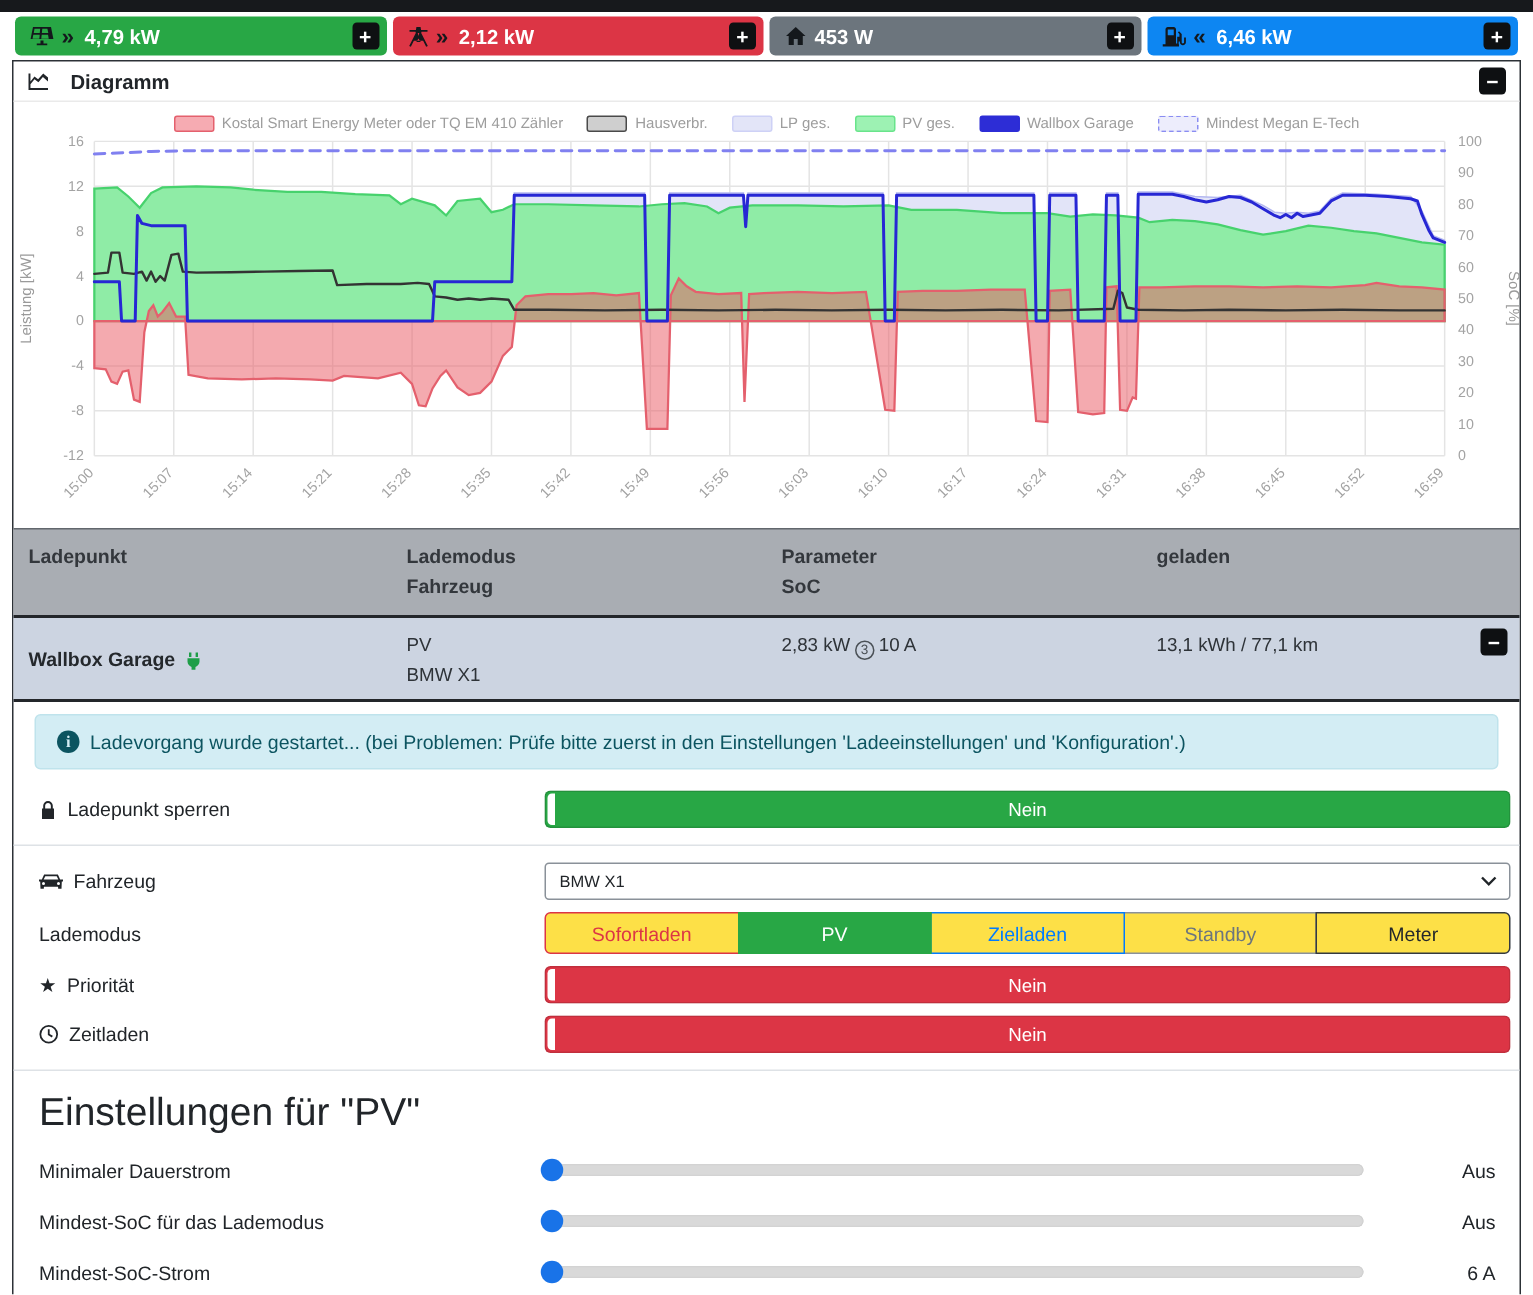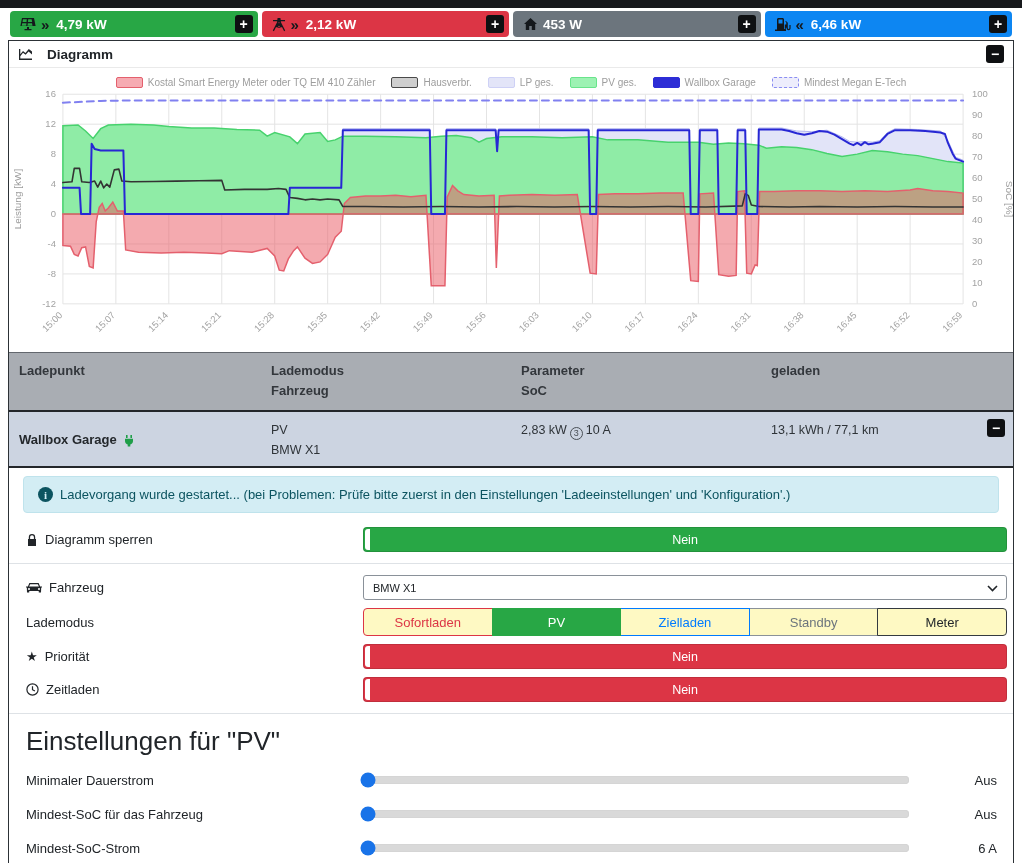--- a/index.html
+++ b/index.html
@@ -67,21 +67,21 @@
             border:1px solid rgba(0,0,0,.12); overflow:hidden; }
   .toggle::before { content:""; position:absolute; left:1px; top:1px; bottom:1px; width:5px;
                     background:#fff; border-radius:3px 0 0 3px; }
 
   .selectbox { position:relative; height:25px; border:1px solid #8a9199; border-radius:3px; background:#fff;
                display:flex; align-items:center; padding:0 24px 0 9px; font-size:11px; color:#212529; cursor:pointer; }
   .selectbox .caret { position:absolute; right:8px; top:50%; transform:translateY(-50%); color:#212529; }
 
   .mode-group { display:flex; width:100%; }
   .mode-btn { flex:1; height:28px; display:flex; align-items:center; justify-content:center;
-              font-size:13px; background:#fef9c3; border:1px solid #6c757d; margin-left:-1px; cursor:pointer; }
+              font-size:13px; background:#fde047; border:1px solid #6c757d; margin-left:-1px; cursor:pointer; }
   .mode-btn:first-child { margin-left:0; border-radius:4px 0 0 4px; }
   .mode-btn:last-child { border-radius:0 4px 4px 0; }
   .mb-red   { color:#dc3545; border-color:#dc3545; z-index:2; }
   .mb-green { color:#fff; background:#28a745; border-color:#28a745; z-index:3; }
   .mb-blue  { color:#007bff; border-color:#007bff; z-index:2; }
   .mb-gray  { color:#6c757d; border-color:#8a9199; }
   .mb-dark  { color:#23272b; border-color:#343a40; z-index:1; }
 
   .divider { border-top:1px solid #dee2e6; margin:7px 0; }
 
@@ -305,21 +305,21 @@
       <span>Ladevorgang wurde gestartet... (bei Problemen: Prüfe bitte zuerst in den Einstellungen 'Ladeeinstellungen' und 'Konfiguration'.)</span>
     </div>
 
     <div class="ctl-row">
       <span class="ctl-label">
         <span class="licn">
           <svg width="12" height="14" viewBox="0 0 12 14">
               <path fill="#212529" d="M6 1a3.2 3.2 0 0 0-3.2 3.2V6H2v7h8V6h-.8V4.2A3.2 3.2 0 0 0 6 1zm0 1.3c1.05 0 1.9.85 1.9 1.9V6H4.1V4.2c0-1.05.85-1.9 1.9-1.9z"></path>
             </svg>
         </span>
-        <span>Diagramm sperren</span>
+        <span>Ladepunkt sperren</span>
       </span>
       <div class="ctl-body">
         <div class="toggle" style="background: rgb(40, 167, 69);">
           <span>Nein</span>
         </div>
       </div>
     </div>
 
     <div class="divider"></div>
 
@@ -395,21 +395,21 @@
     <div id="sliders">
         <div class="slider-row">
           <span class="slider-label">Minimaler Dauerstrom</span>
           <div class="slider">
             <div class="track"></div>
             <div class="thumb" style="left: 1%;"></div>
           </div>
           <span class="slider-value">Aus</span>
         </div>
         <div class="slider-row">
-          <span class="slider-label">Mindest-SoC für das Fahrzeug</span>
+          <span class="slider-label">Mindest-SoC für das Lademodus</span>
           <div class="slider">
             <div class="track"></div>
             <div class="thumb" style="left: 1%;"></div>
           </div>
           <span class="slider-value">Aus</span>
         </div>
         <div class="slider-row">
           <span class="slider-label">Mindest-SoC-Strom</span>
           <div class="slider">
             <div class="track"></div>

